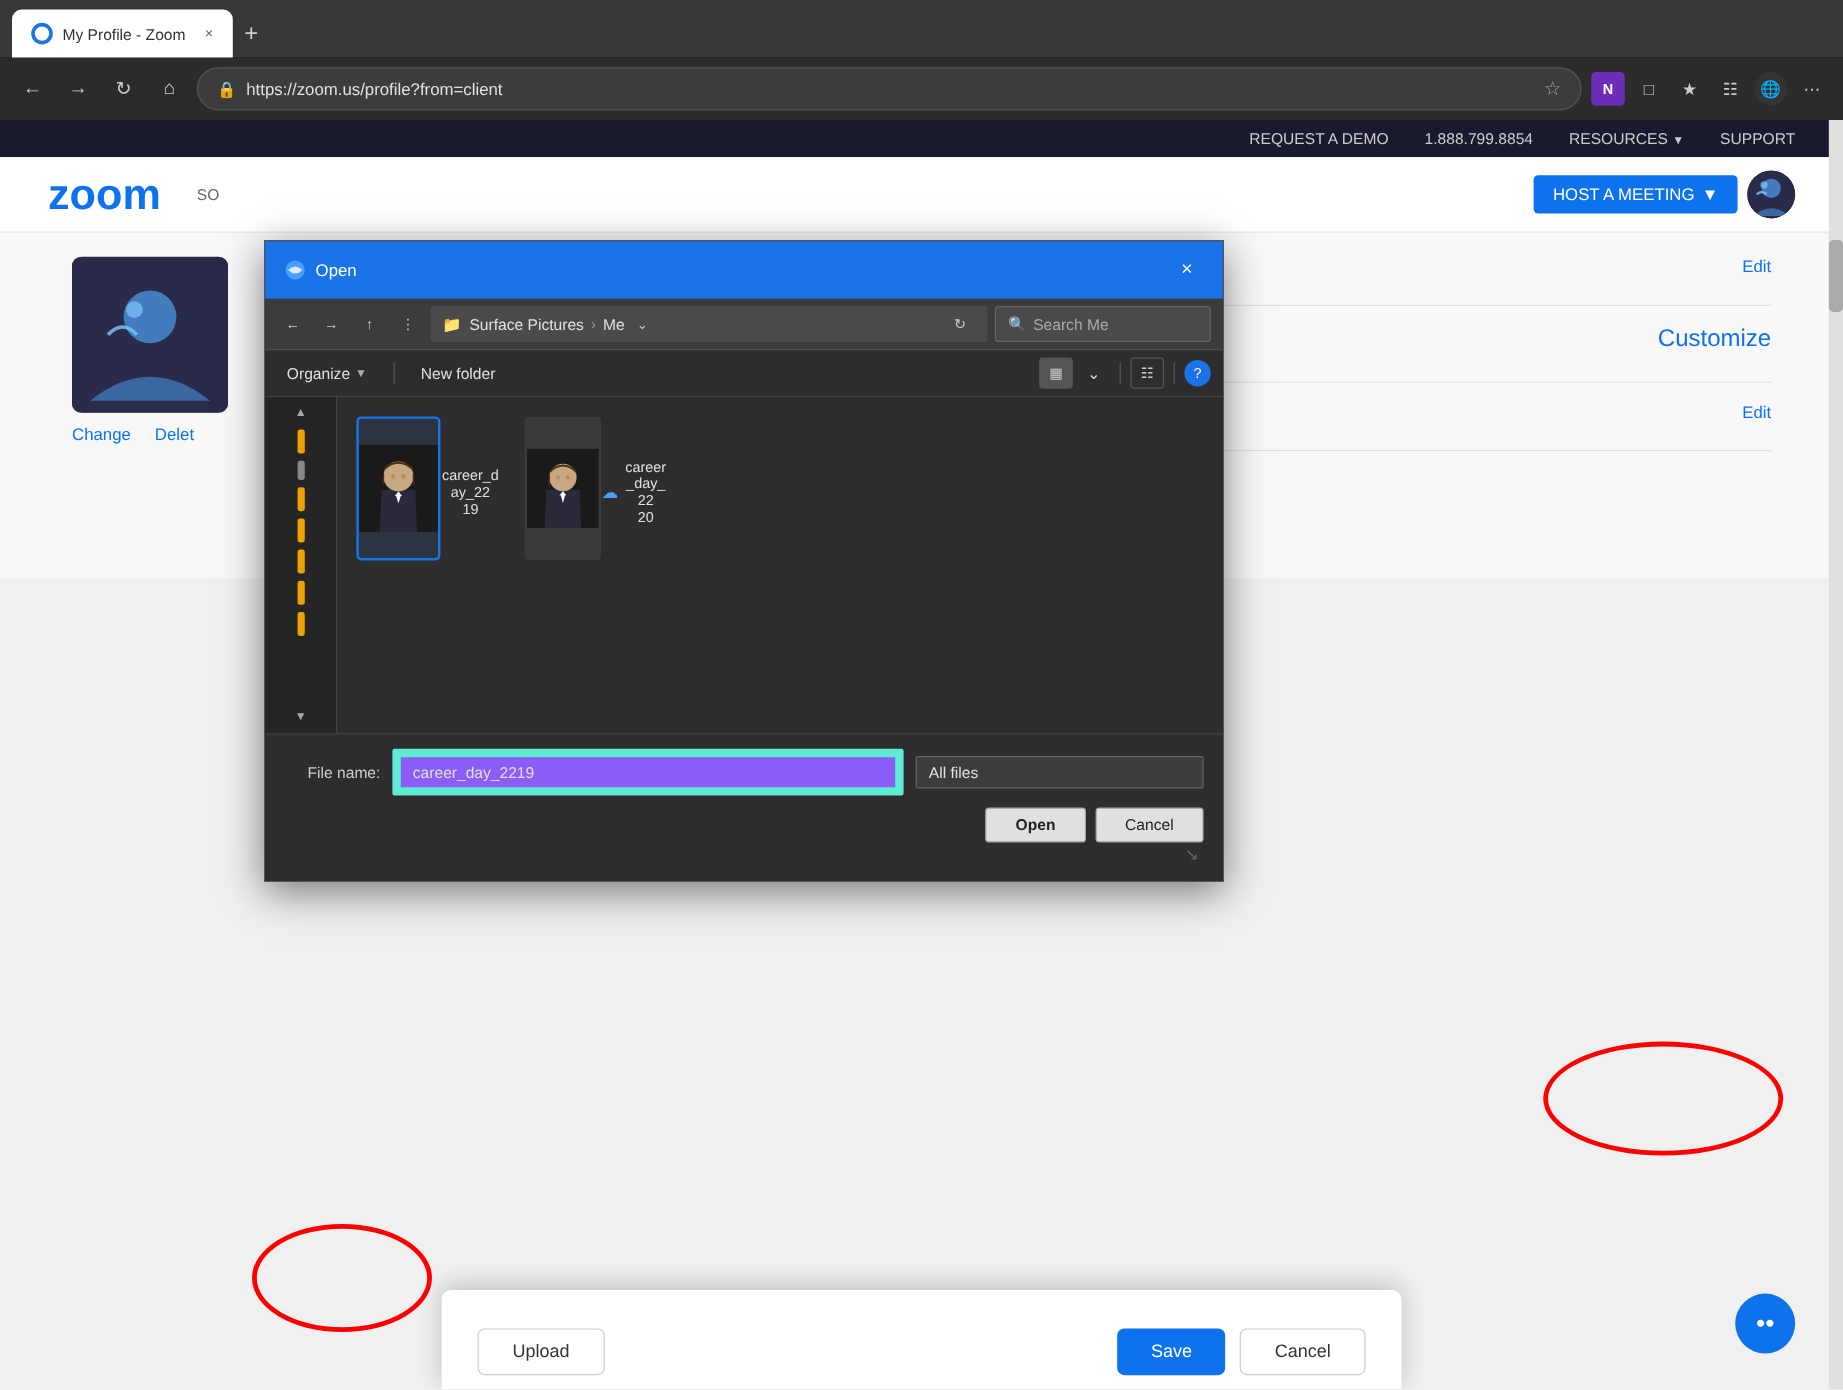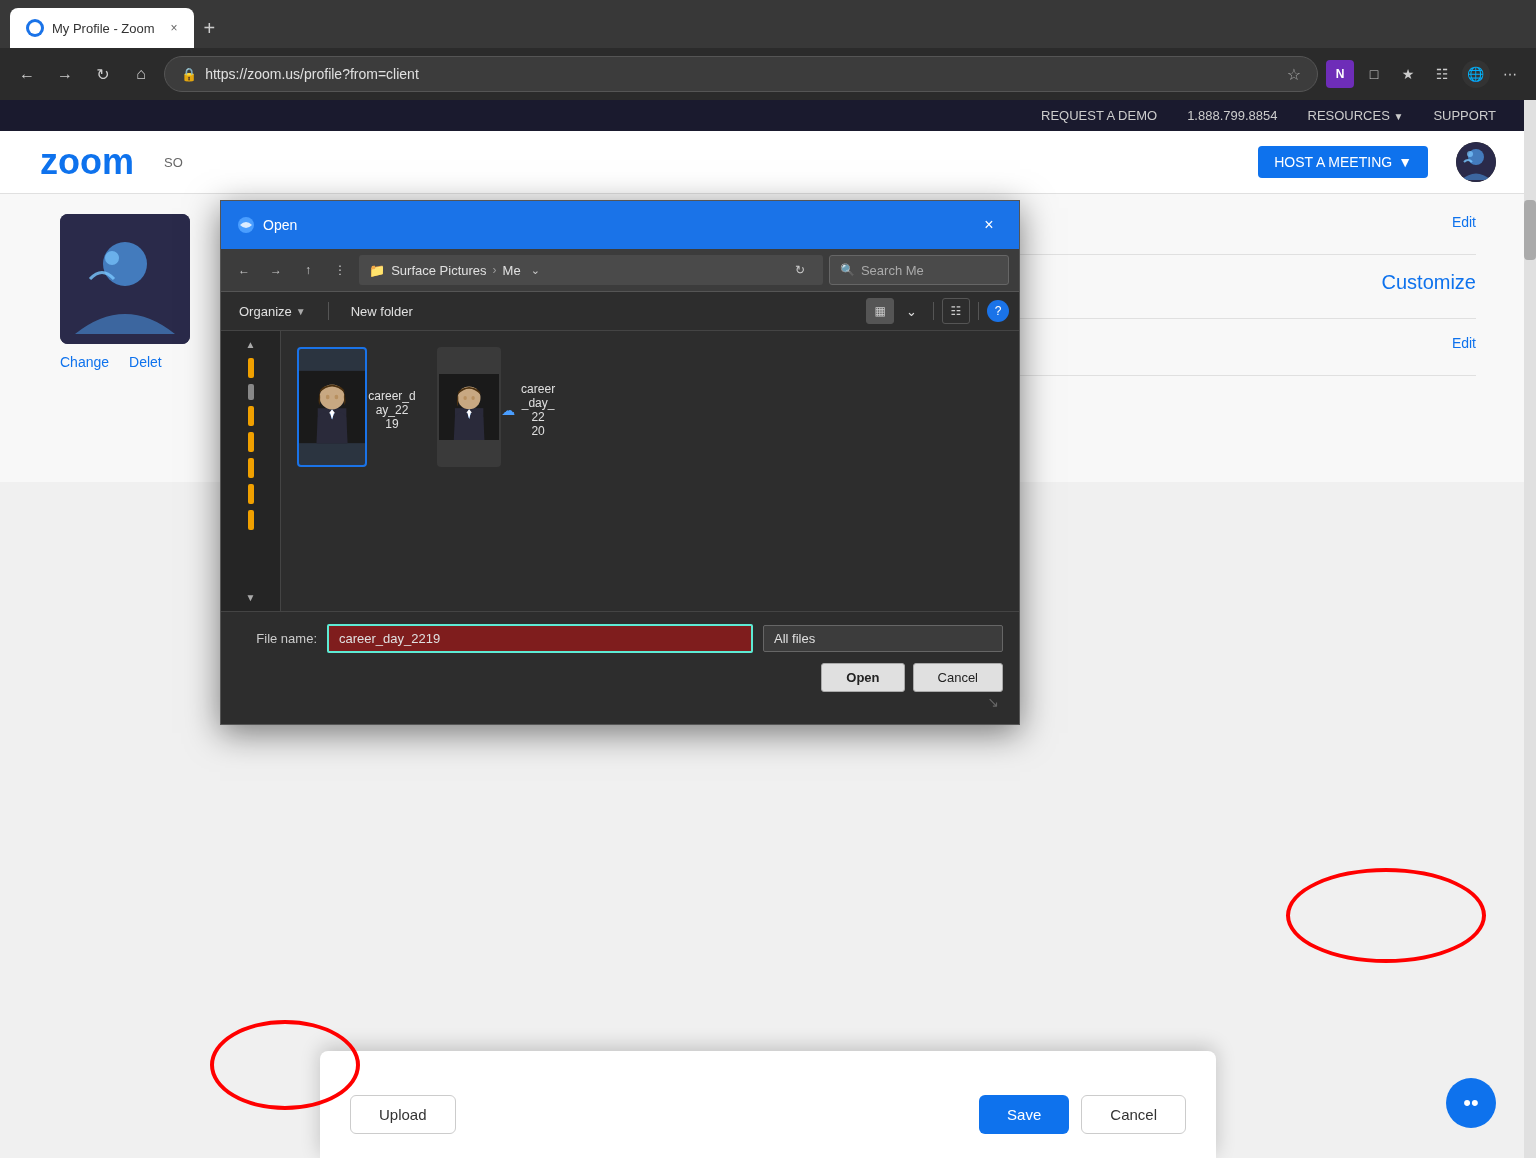--- a/index.html
+++ b/index.html
@@ -24,21 +24,21 @@
     .scrollbar-track { position: absolute; right: 0; top: 0; width: 12px; height: 100%; background: #e0e0e0; }
     .scrollbar-thumb { width: 12px; height: 60px; background: #aaa; border-radius: 4px; margin-top: 100px; }
 
     
     .zoom-page { width: 100%; height: calc(1158px - 100px); background: #f0f0f0; position: relative; overflow: hidden; }
     .zoom-topbar { background: #1a1a2e; display: flex; justify-content: flex-end; align-items: center; padding: 8px 40px; gap: 30px; }
     .zoom-topbar-link { color: #ccc; font-size: 13px; cursor: pointer; }
     .zoom-topbar-phone { color: #ccc; font-size: 13px; }
     .zoom-header { background: white; display: flex; align-items: center; padding: 10px 40px; justify-content: space-between; border-bottom: 1px solid #e0e0e0; }
     .zoom-logo { color: #0e72ed; font-size: 36px; font-weight: 700; font-family: 'Arial', sans-serif; }
-    .zoom-header-right { display: flex; align-items: center; gap: 28px; }
+    .zoom-header-right { display: flex; align-items: center; gap: 8px; }
     .host-btn { background: #0e72ed; color: white; padding: 8px 16px; border-radius: 4px; font-size: 14px; cursor: pointer; display: flex; align-items: center; gap: 6px; }
     .user-avatar { width: 40px; height: 40px; border-radius: 50%; background: #333; overflow: hidden; display: flex; align-items: center; justify-content: center; }
 
     
     .zoom-content { padding: 30px 60px; background: #f8f8f8; }
     .profile-avatar { width: 130px; height: 130px; border-radius: 8px; background: #2a2a4a; overflow: hidden; display: flex; align-items: center; justify-content: center; }
     .profile-actions { display: flex; gap: 20px; margin-top: 10px; }
     .profile-link { color: #0e72ed; font-size: 14px; cursor: pointer; }
     .profile-row { display: flex; align-items: center; margin-bottom: 24px; }
     .profile-label { color: #666; font-size: 14px; width: 200px; }
@@ -86,29 +86,29 @@
     .file-main { flex: 1; padding: 16px; display: flex; gap: 20px; flex-wrap: wrap; align-content: flex-start; }
     
     .file-item { display: flex; align-items: center; cursor: pointer; width: 120px; }
     .file-item.selected .file-thumb { border: 2px solid #1a73e8; background: rgba(26,115,232,0.1); }
     .file-thumb { width: 110px; height: 120px; background: #3a3a3a; border: 2px solid transparent; border-radius: 4px; overflow: hidden; display: flex; align-items: center; justify-content: center; }
     .file-name { color: #e0e0e0; font-size: 12px; text-align: center; margin-top: 6px; word-break: break-all; }
 
     .file-footer { background: #2d2d2d; padding: 12px 16px; border-top: 1px solid #444; }
     .file-footer-row { display: flex; align-items: center; gap: 10px; margin-bottom: 10px; }
     .file-footer-label { color: #ccc; font-size: 13px; width: 80px; text-align: right; }
-    .file-name-input { flex: 1; background: #7f1d1d; border: 2px solid #5eead4; color: #e0e0e0; padding: 5px 10px; font-size: 13px; border-radius: 2px; }
+    .file-name-input { flex: 1; background: #8b5cf6; border: 7px solid #5eead4; color: #e0e0e0; padding: 5px 10px; font-size: 13px; border-radius: 2px; }
     .file-type-select { width: 240px; background: #3c3c3c; border: 1px solid #666; color: #e0e0e0; padding: 5px 10px; font-size: 13px; border-radius: 2px; appearance: none; cursor: pointer; }
     .file-footer-buttons { display: flex; justify-content: flex-end; gap: 8px; }
     .btn-open { background: #e0e0e0; border: 1px solid #aaa; color: #222; padding: 6px 24px; font-size: 13px; border-radius: 3px; cursor: pointer; font-weight: 600; }
     .btn-cancel { background: #e0e0e0; border: 1px solid #aaa; color: #222; padding: 6px 24px; font-size: 13px; border-radius: 3px; cursor: pointer; }
     .resize-handle { text-align: right; color: #666; font-size: 14px; padding: 2px 4px; cursor: se-resize; }
 
     
-    .bottom-modal { position: absolute; bottom: 0; left: 50%; transform: translateX(-50%); width: 896px; background: white; border-radius: 8px 8px 0 0; box-shadow: 0 -4px 20px rgba(0,0,0,0.2); z-index: 150; padding: 24px 30px; }
+    .bottom-modal { position: absolute; bottom: 0; left: 50%; transform: translateX(-50%); width: 800px; background: white; border-radius: 8px 8px 0 0; box-shadow: 0 -4px 20px rgba(0,0,0,0.2); z-index: 150; padding: 12px 30px; }
     .bottom-modal-buttons { display: flex; justify-content: space-between; align-items: center; margin-top: 20px; }
   </style>
 </head>
 <body>
 
 <div class="browser-chrome">
 
   <div class="browser-tab-bar">
     <div class="browser-tab">
       <div class="tab-favicon">

